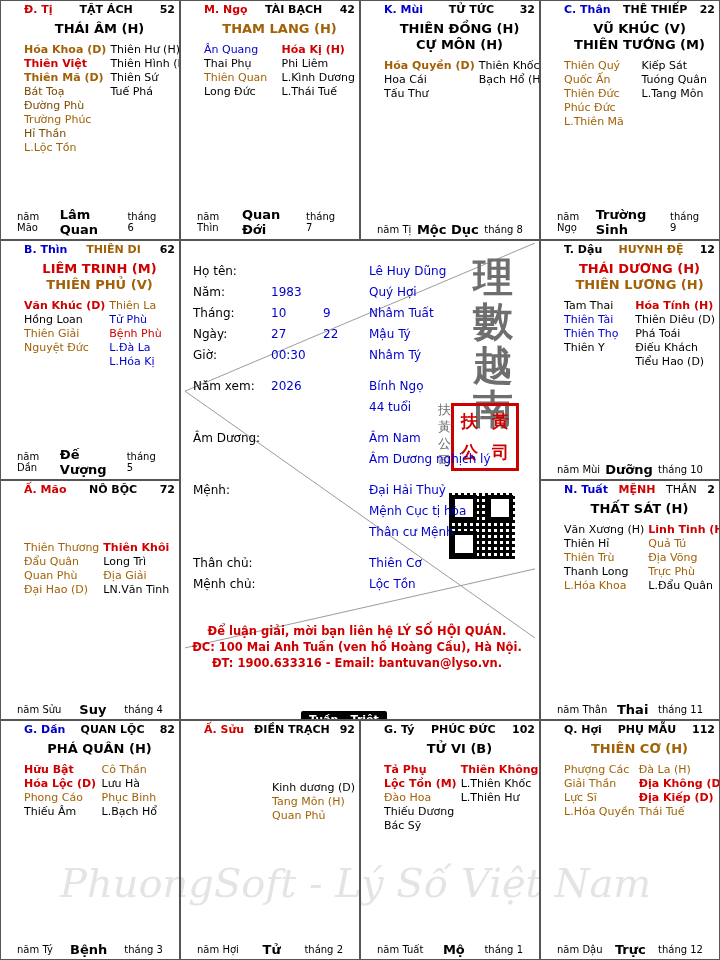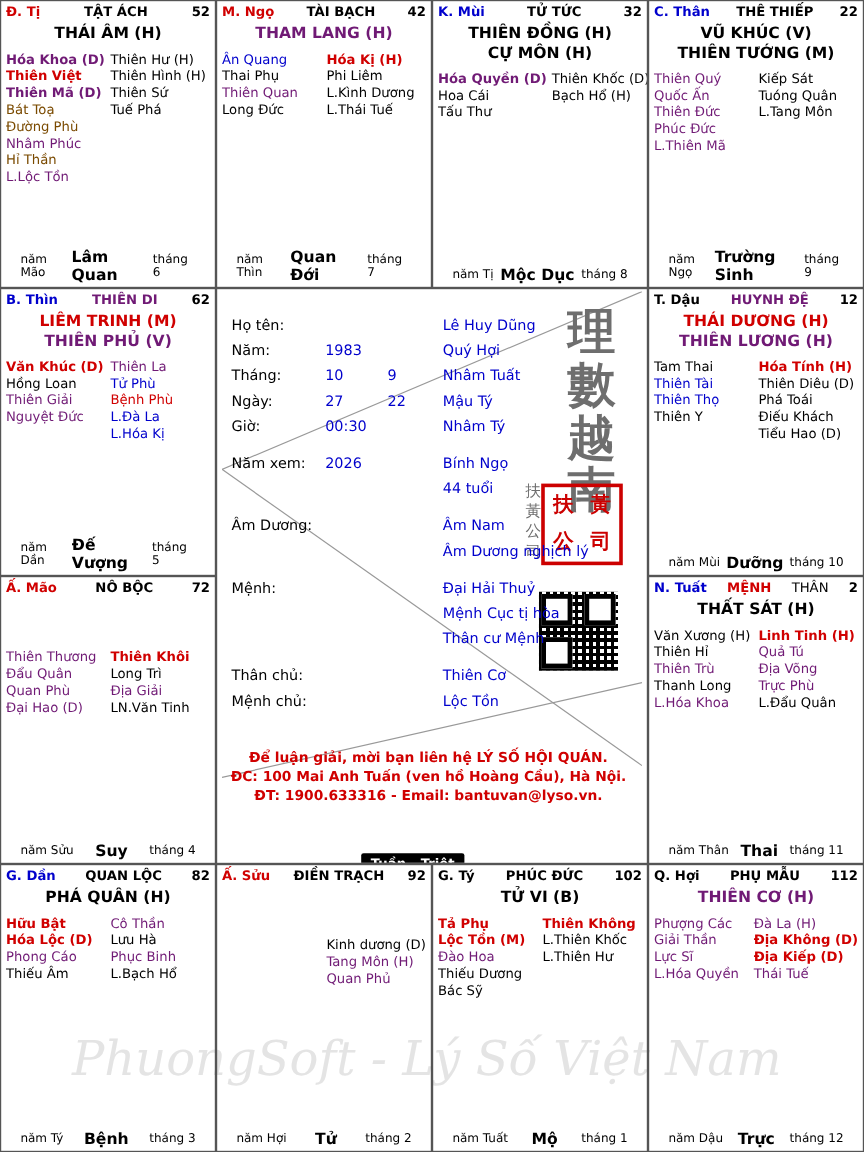--- a/index.html
+++ b/index.html
@@ -57,21 +57,21 @@
   .bottombar{
     position:absolute;left:0;bottom:2px;width:100%;
     display:flex;justify-content:space-between;align-items:center;
     font-size:10px;
     padding:0 16px;
     box-sizing:border-box;
   }
   .bottombar .mid{font-weight:bold;font-size:13px;}
   
   .c-red{color:#d00000;}
-  .c-green{color:#701a75;}
+  .c-green{color:#a16207;}
   .c-blue{color:#0000cc;}
   .c-black{color:#000000;}
   .c-brown{color:#7a4a00;}
   .b{font-weight:bold;}
   
   .center-inner{position:relative;width:100%;height:100%;}
   .info{
     position:absolute;left:8px;top:18px;
     font-size:12px;line-height:21px;
   }
@@ -130,21 +130,21 @@
   .qr::after{right:2px;top:2px;}
   .qr .bl{position:absolute;left:2px;bottom:2px;width:18px;height:18px;border:4px solid #000;background:#fff;}
   .lines{position:absolute;left:0;top:0;width:100%;height:100%;pointer-events:none;}
   .watermark{
     position:absolute;left:60px;top:860px;
     font-size:40px;color:#cfcfcf;opacity:.55;
     font-family:"DejaVu Serif","Liberation Serif",serif;
     font-style:italic;white-space:nowrap;
     z-index:0;
   }
-  .cell .content{position:relative;z-index:2;}
+  .cell .content{position:relative;z-index:2;margin-left:19px;}
 </style>
 </head>
 <body>
 
 <div class="watermark">PhuongSoft - Lý Số Việt Nam</div>
 
 <div class="chart">
 
   <div class="cell">
     <div class="content">
@@ -156,21 +156,21 @@
       <div class="stars-main">
         <div class="c-black">THÁI ÂM (H)</div>
       </div>
       <div class="cols">
         <div class="col">
           <div class="c-green b">Hóa Khoa (D)</div>
           <div class="c-red b">Thiên Việt</div>
           <div class="c-green b">Thiên Mã (D)</div>
           <div class="c-brown">Bát Toạ</div>
           <div class="c-brown">Đường Phù</div>
-          <div class="c-green">Nhâm Phúc</div>
+          <div class="c-green">Trường Phúc</div>
           <div class="c-brown">Hỉ Thần</div>
           <div class="c-green">L.Lộc Tồn</div>
         </div>
         <div class="col">
           <div class="c-black">Thiên Hư (H)</div>
           <div class="c-black">Thiên Hình (H)</div>
           <div class="c-black">Thiên Sứ</div>
           <div class="c-black">Tuế Phá</div>
         </div>
       </div>

